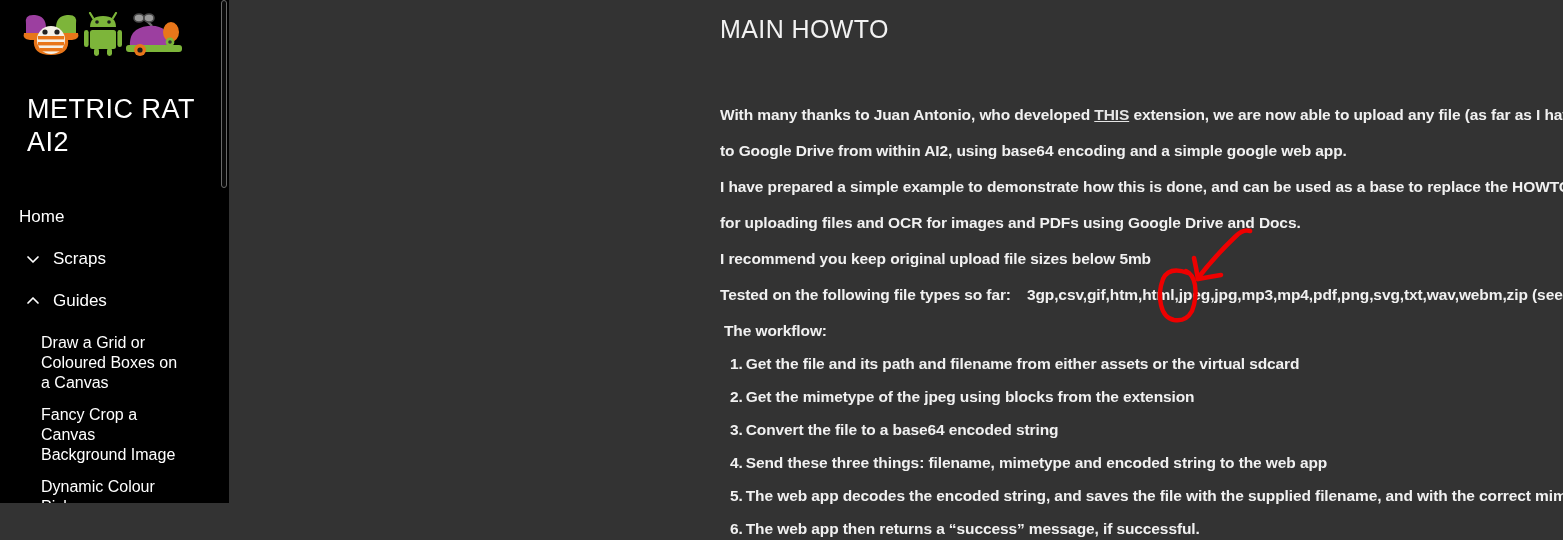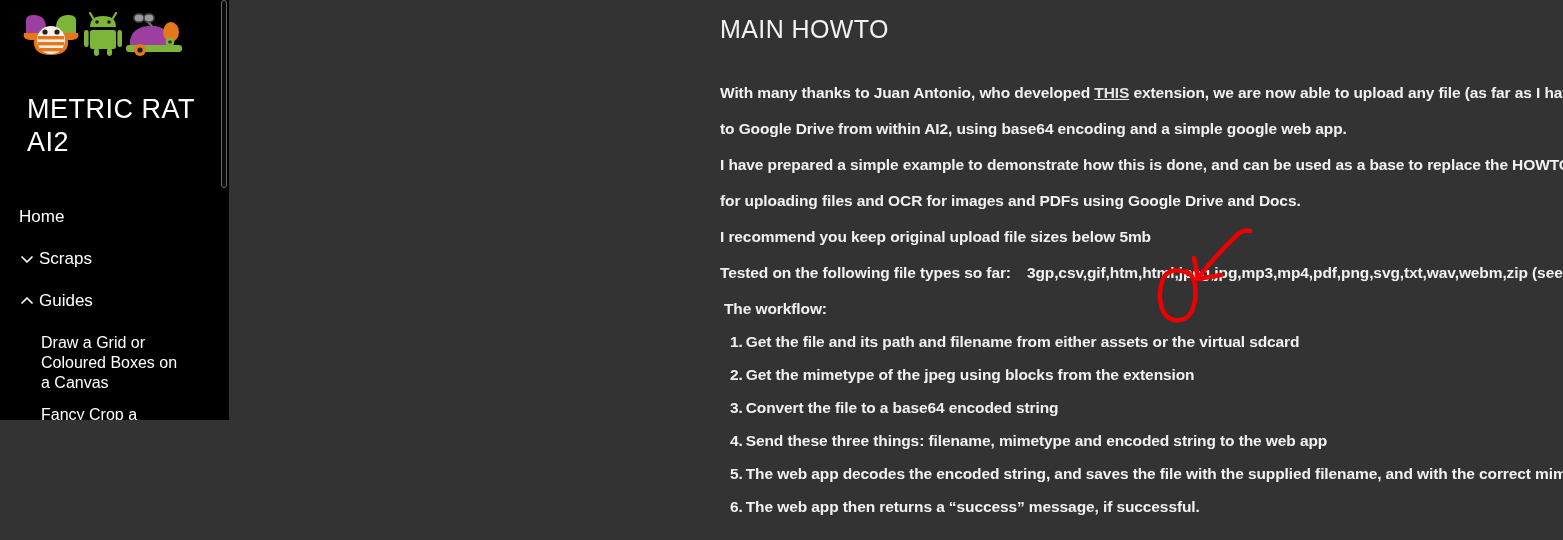--- a/index.html
+++ b/index.html
@@ -17,21 +17,21 @@
     width: 1563px;
     height: 540px;
     display: flex;
     background: #333333;
   }
 
   
   #sidebar {
     position: relative;
     width: 229px;
-    height: 420px;
+    height: 503px;
     background: #000000;
     flex: 0 0 229px;
     overflow: hidden;
   }
 
   .logo-row {
     display: flex;
     align-items: flex-end;
     gap: 4px;
     padding: 33px 0 0 22px;
@@ -58,21 +58,21 @@
     font-size: 17px;
     line-height: 21px;
     padding: 0 10px 0 19px;
     height: 42px;
     display: flex;
     align-items: center;
     cursor: pointer;
     white-space: nowrap;
   }
 
-  .nav-item.with-chevron { padding-left: 19px; }
+  .nav-item.with-chevron { padding-left: 25px; gap: 8px; }
 
   .chev {
     display: inline-block;
     width: 16px;
     height: 16px;
     margin-right: 4px;
     flex: 0 0 16px;
     position: relative;
     top: 1px;
   }
@@ -121,21 +121,21 @@
   .content {
     padding: 13px 0 0 491px;
   }
 
   h1.page-title {
     color: #f2f2f2;
     font-size: 25px;
     font-weight: 400;
     letter-spacing: 0.4px;
     line-height: 32px;
-    margin-bottom: 39px;
+    margin-bottom: 61px;
   }
 
   p.para {
     color: #f1f1f1;
     font-size: 15.5px;
     font-weight: 700;
     line-height: 18px;
     margin-bottom: 18px;
     white-space: nowrap;
     letter-spacing: -0.1px;

